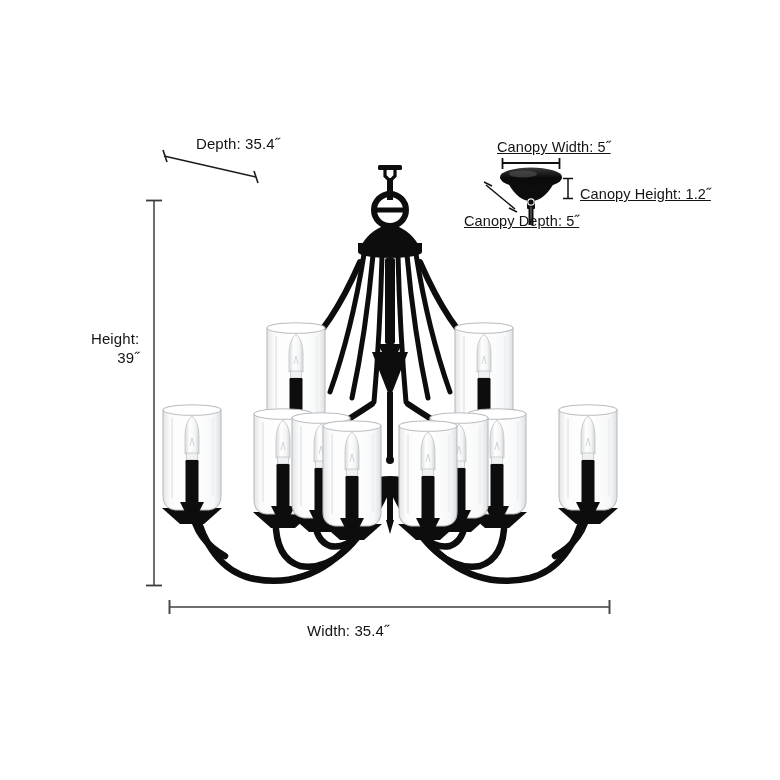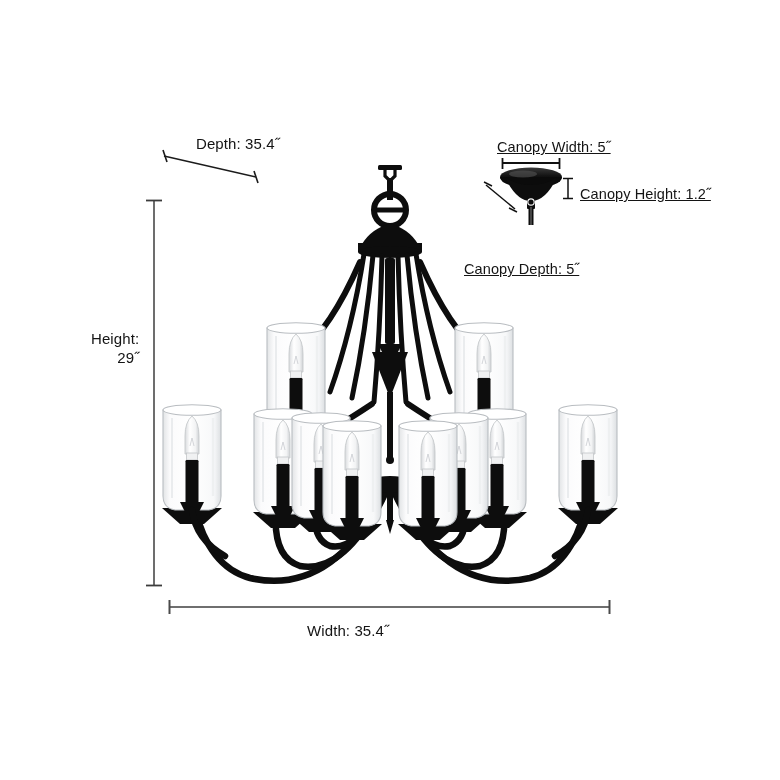--- a/index.html
+++ b/index.html
@@ -61,21 +61,20 @@
     left: 497px;
     top: 139px;
   }
   #label-canopy-height {
     left: 580px;
     top: 186px;
   }
   #label-canopy-depth {
     left: 464px;
     top: 213px;
-    margin-top: 48px;
   }
 </style>
 </head>
 <body>
 
 <div id="diagram-root">
 
   <svg class="stage" viewBox="0 0 780 780" xmlns="http://www.w3.org/2000/svg">
 
     <defs>
@@ -280,21 +279,21 @@
 
       <g fill="none" stroke="#0d0d0d" stroke-width="6.5" stroke-linecap="round">
         <path d="M 192 510 Q 196 540 225 556"></path>
         <path d="M 588 510 Q 584 540 555 556"></path>
       </g>
     </g>
   </svg>
 
   <div class="dim-label" id="label-depth">Depth: 35.4˝</div>
 
-  <div class="dim-label" id="label-height"><span>Height:</span><br><span>29˝</span></div>
+  <div class="dim-label" id="label-height"><span>Height:</span><br><span>39˝</span></div>
 
   <div class="dim-label" id="label-width">Width: 35.4˝</div>
 
   <div class="dim-label small" id="label-canopy-width">Canopy Width: 5˝</div>
 
   <div class="dim-label small" id="label-canopy-height">Canopy Height: 1.2˝</div>
 
   <div class="dim-label small" id="label-canopy-depth">Canopy Depth: 5˝</div>
 
 </div>

